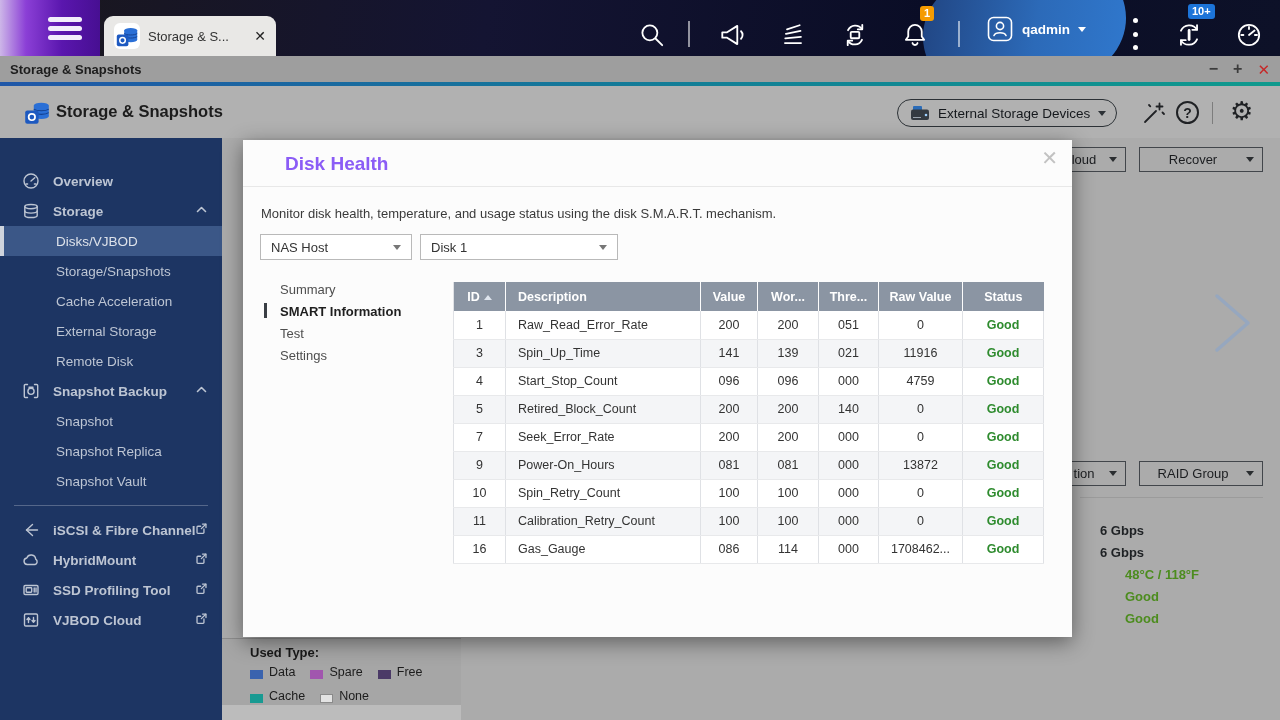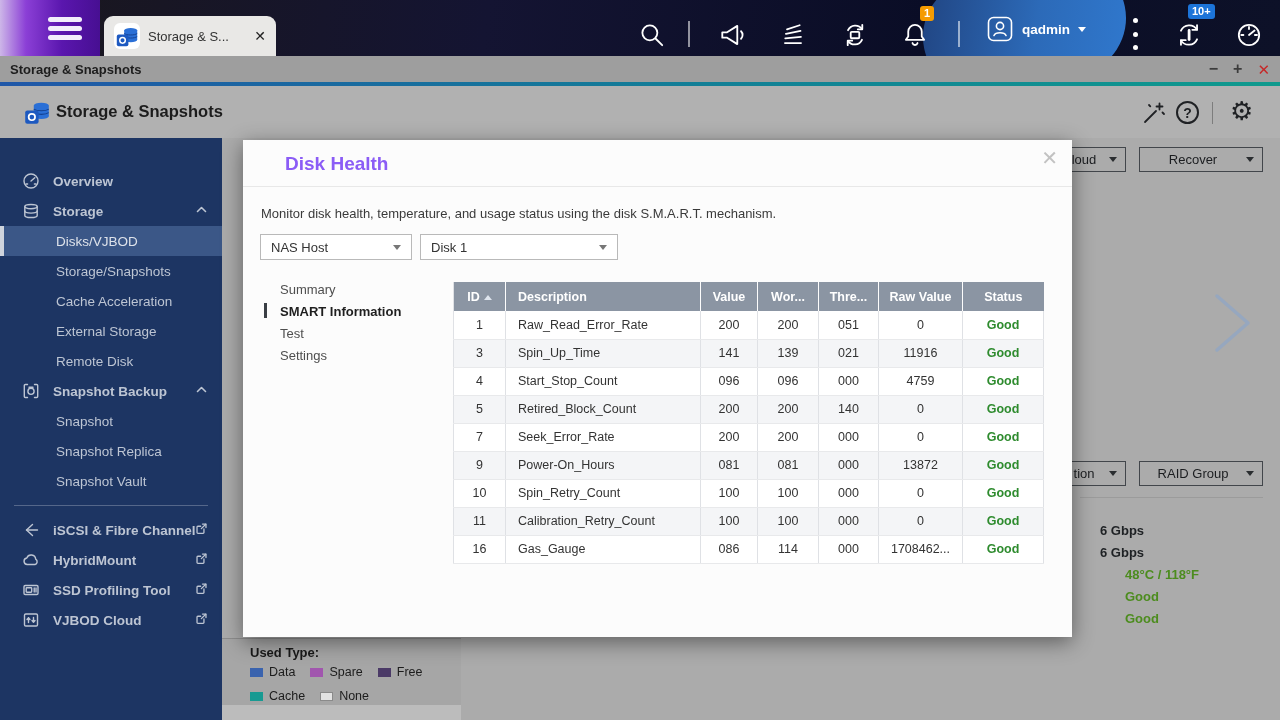--- a/index.html
+++ b/index.html
@@ -77,21 +77,21 @@
   .bgbtn .lbl { flex:1; text-align:center; white-space:nowrap; }
   .bgbtn .tri-down { color:#2a2d30; margin-right:8px; }
   .bg-divider { position:absolute; height:1px; background:#9b9b9b; }
   .big-chev { position:absolute; left:1212px; top:292px; }
   .info-val { position:absolute; left:1100px; font-size:13px; color:#1e2124; font-weight:bold; }
   .info-val.green { color:#4c8c1e;margin-left:25px; }
   .legend-panel { position:absolute; left:222px; top:638px; width:239px; height:67px; background:#a6a6a6;
     border-top:1px solid #8d8d8d; }
   .legend-title { position:absolute; left:28px; top:6px; font-size:13px; font-weight:bold; color:#191919; }
   .legend-row { position:absolute; left:28px; display:flex; gap:15px; }
-  .legend-item { display:flex; align-items:center; gap:6px; font-size:12.5px; color:#1c1c1c; }
+  .legend-item { display:flex; align-items:flex-end; gap:6px; font-size:12.5px; color:#1c1c1c; }
   .legend-swatch { width:13px; height:9px; flex:none; }
   .legend-strip { position:absolute; left:222px; top:705px; width:239px; height:15px; background:#bcbcbc; }
 
   
   .dialog { position:absolute; left:243px; top:140px; width:829px; height:497px; background:#fcfcfc;
     box-shadow:0 5px 20px rgba(0,0,0,.45); }
   .dlg-title { position:absolute; left:42px; top:13px; font-size:19px; font-weight:bold; color:#8b5cf6; }
   .dlg-close { position:absolute; right:14px; top:6px; font-size:20px; color:#c2c2c2; cursor:pointer; }
   .dlg-hr { position:absolute; left:0; top:46px; width:100%; height:1px; background:#e8e8e8; }
   .dlg-desc { position:absolute; left:18px; top:66px; font-size:13px; color:#3a3a3a; }
@@ -228,20 +228,30 @@
       <g fill="#2a6fd6">
           <ellipse cx="18" cy="8" rx="7" ry="2.6"></ellipse>
           <rect x="11" y="8" width="14" height="10"></rect>
           <ellipse cx="18" cy="18" rx="7" ry="2.6"></ellipse>
         </g>
       <path d="M11 11.3c1.4 1 4 1.6 7 1.6s5.6-.6 7-1.6 M11 14.6c1.4 1 4 1.6 7 1.6s5.6-.6 7-1.6" stroke="#14408f" stroke-width="1" fill="none"></path>
       <rect x="3" y="12.5" width="12.5" height="12.5" rx="2" fill="#1d59c0"></rect>
       <circle cx="9.2" cy="18.7" r="3" fill="none" stroke="#fff" stroke-width="1.6"></circle>
     </svg>
     <span class="ah-title">Storage &amp; Snapshots</span>
+  </div>
+  <div class="device-pill">
+    <svg width="20" height="17" viewBox="0 0 20 17" style="flex:none;">
+      <rect x="3" y="1" width="9" height="5" rx="1" fill="#2b6cb8"></rect>
+      <rect x="1" y="4.5" width="18" height="10.5" rx="2" fill="#343a41"></rect>
+      <circle cx="16" cy="10" r="1.3" fill="#9fd1ff"></circle>
+        <path d="M3 12.5h8" stroke="#9aa3ad" stroke-width="1"></path>
+    </svg>
+    <span class="dp-label">External Storage Devices</span>
+    <span class="tri-down" style="color:#2c3136;"></span>
   </div>
   <div class="hd-icon" style="left:1141px">
     <svg viewBox="0 0 26 26">
         <path d="M4 22 L15 11"></path>
         <path d="M18.5 3.5v6M15.5 6.5h6"></path>
         <path d="M21.5 12.5l1.5 1.5M8 5l1.3 1.3"></path>
       </svg></div>
   <div class="hd-icon" style="left:1176px;top:101px;">
     <div class="help-circ">?</div>
     </div>

